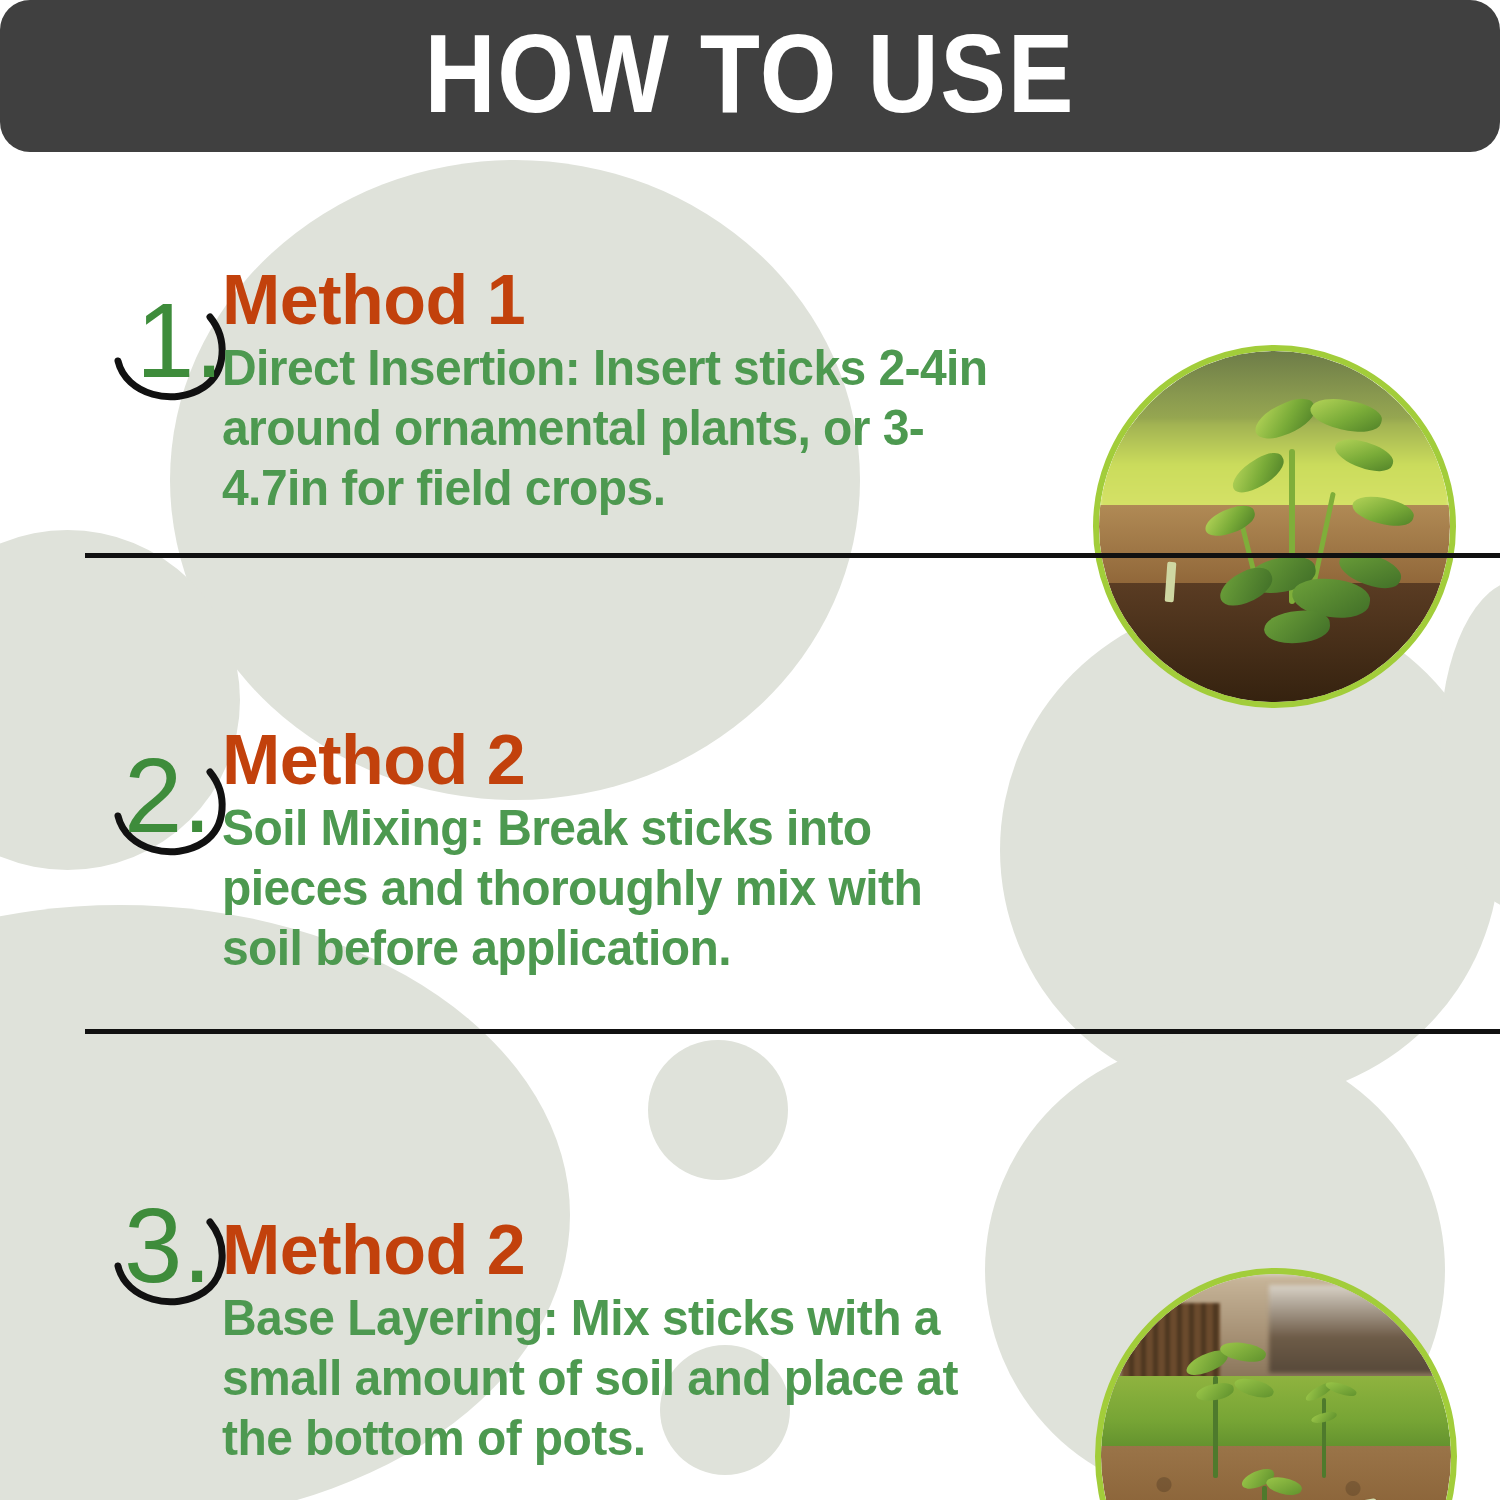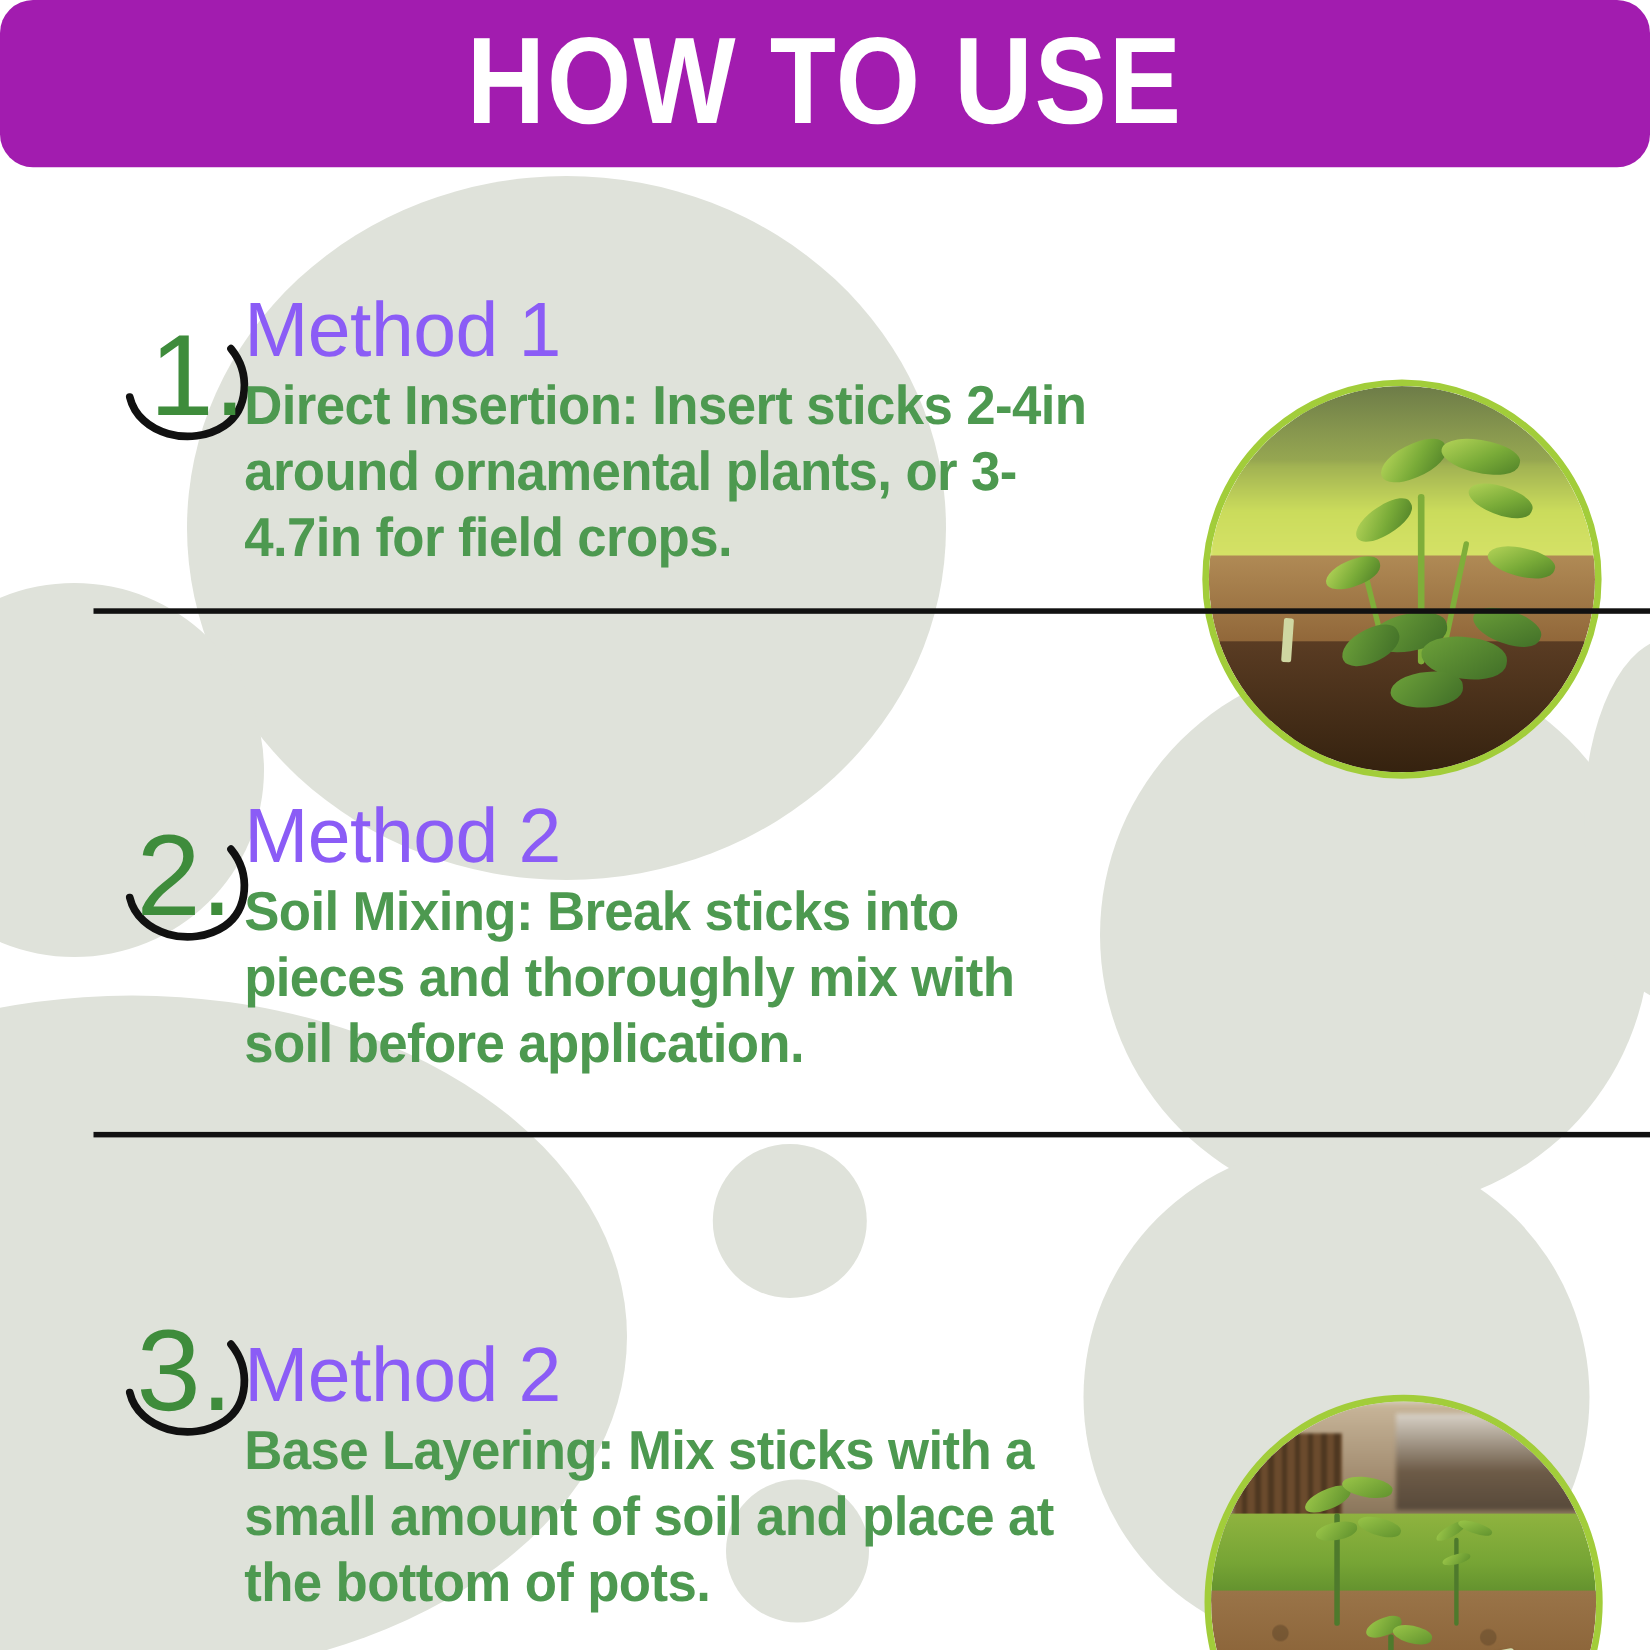--- a/index.html
+++ b/index.html
@@ -31,21 +31,21 @@
     border-radius: 50%;
   }
 
   
   .banner {
     position: absolute;
     left: 0;
     top: 0;
     width: 1500px;
     height: 152px;
-    background: #a21caf;
+    background: #404040;
     border-radius: 30px;
     z-index: 5;
     display: flex;
     align-items: center;
     justify-content: center;
   }
   .banner-title {
     color: #ffffff;
     font-family: "Liberation Sans Narrow", "Liberation Sans", sans-serif;
     font-size: 112px;
@@ -94,24 +94,24 @@
   .text-block {
     position: absolute;
     left: 222px;
     width: 820px;
   }
   #text-1 { top: 95px; }
   #text-2 { top: 85px; }
   #text-3 { top: 110px; }
 
   .method-title {
-    color: #8b5cf6;
+    color: #c2410c;
     font-family: "Liberation Sans Narrow", "Liberation Sans", sans-serif;
     font-size: 70px;
-    font-weight: 400;
+    font-weight: 700;
     line-height: 1.02;
     margin: 0 0 2px 0;
     letter-spacing: -0.5px;
   }
   .method-body {
     color: #4d9950;
     font-family: "Liberation Sans Narrow", "Liberation Sans", sans-serif;
     font-size: 50px;
     font-weight: 700;
     line-height: 1.20;

